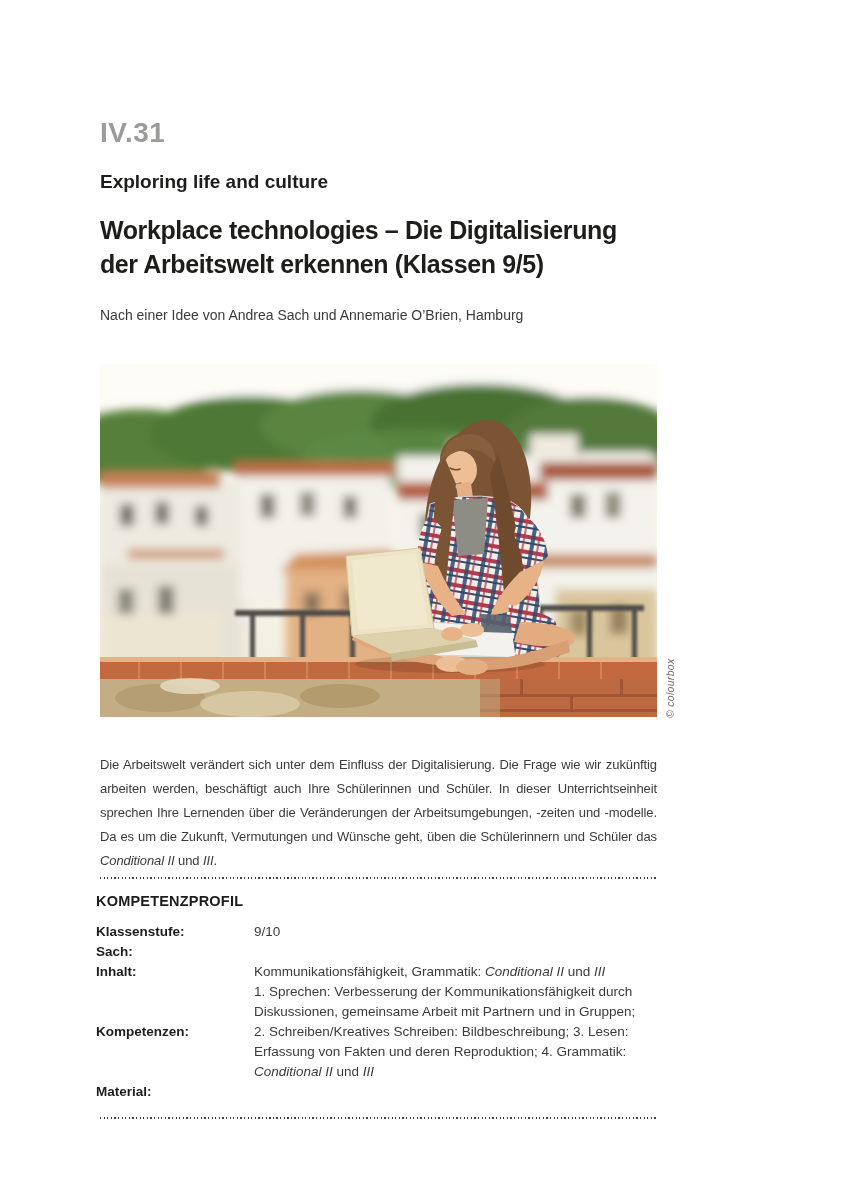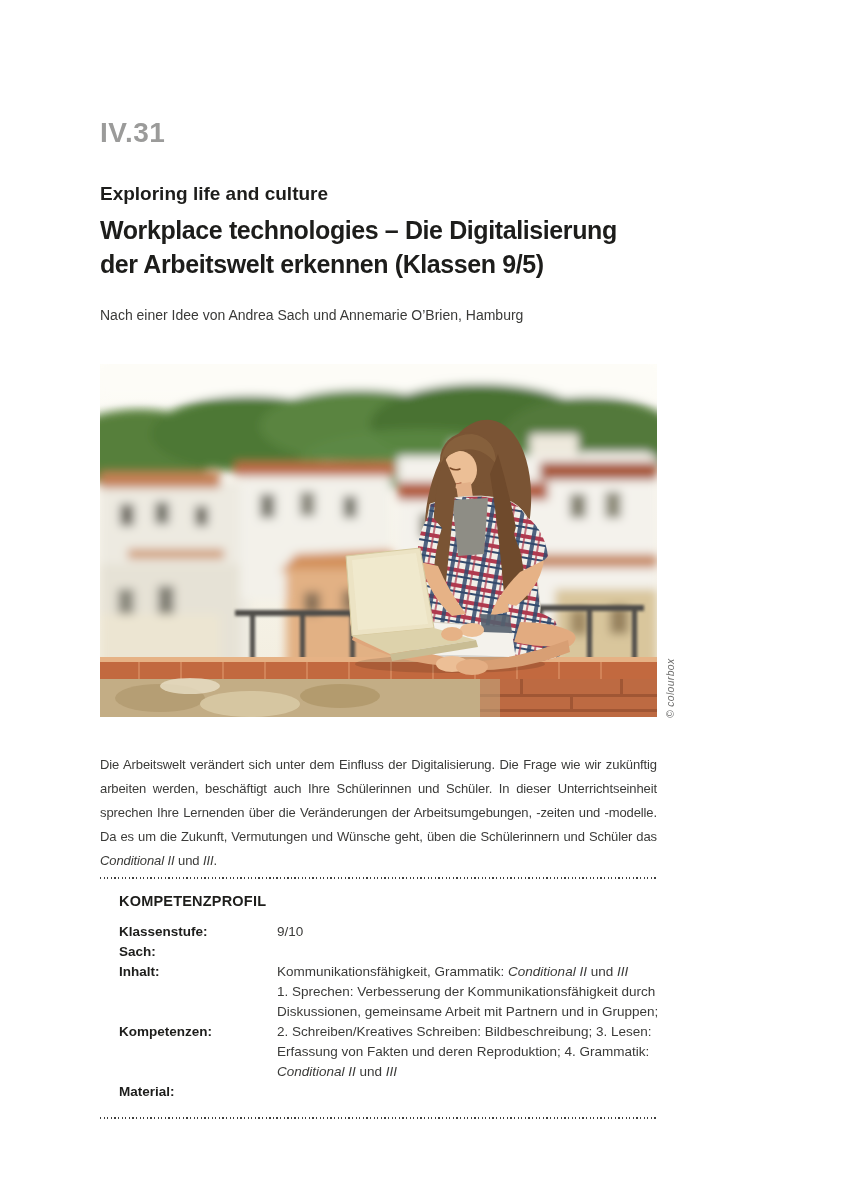--- a/index.html
+++ b/index.html
@@ -5,21 +5,21 @@
   html,body{margin:0;padding:0;background:#ffffff;}
   .page{
     position:relative;width:693px;height:1200px;background:#ffffff;
     font-family:"Liberation Sans",sans-serif;color:#1d1d1b;overflow:hidden;margin-top:27px;
   }
   .series{
     position:absolute;left:100px;top:90px;font-size:28px;font-weight:bold;
     color:#9b9b9a;letter-spacing:.5px;
   }
   .kicker{
-    position:absolute;left:100px;top:156px;font-size:19px;font-weight:bold;color:#1d1d1b;
+    position:absolute;left:100px;top:144px;font-size:19px;font-weight:bold;color:#1d1d1b;
   }
   .title{
     position:absolute;left:100px;top:186px;width:680px;margin:0;
     font-size:25px;line-height:34px;font-weight:bold;color:#1d1d1b;
     letter-spacing:-0.4px;white-space:nowrap;
   }
   .byline{
     position:absolute;left:100px;top:280px;font-size:14px;color:#3a3a38;
   }
   .photo{
@@ -33,21 +33,21 @@
   .intro{
     position:absolute;left:100px;top:726px;width:557px;margin:0;
     font-size:13px;line-height:24px;color:#3b3b39;text-align:justify;letter-spacing:-0.1px;
   }
   .rule{
     position:absolute;left:100px;width:557px;height:2.4px;
     background-image:repeating-linear-gradient(to right,#3f3f3d 0 1.3px,transparent 1.3px 3.6px);
   }
   .rule-top{top:850px;}
   .rule-bottom{top:1090px;}
-  .profile{position:absolute;left:107px;top:866px;width:557px;}
+  .profile{position:absolute;left:84px;top:866px;width:557px;}
   .profile h2{
     margin:0 0 13px 12px;font-size:14.5px;font-weight:bold;color:#1d1d1b;letter-spacing:.2px;
   }
   .ptable{margin-left:12px;}
   .prow{display:flex;align-items:center;}
   .plabel{
     flex:0 0 158px;width:158px;font-weight:bold;font-size:13.5px;line-height:20px;color:#1d1d1b;
   }
   .pvalue{flex:1;font-size:13.5px;line-height:20px;color:#3b3b39;}
   .it{font-style:italic;}

